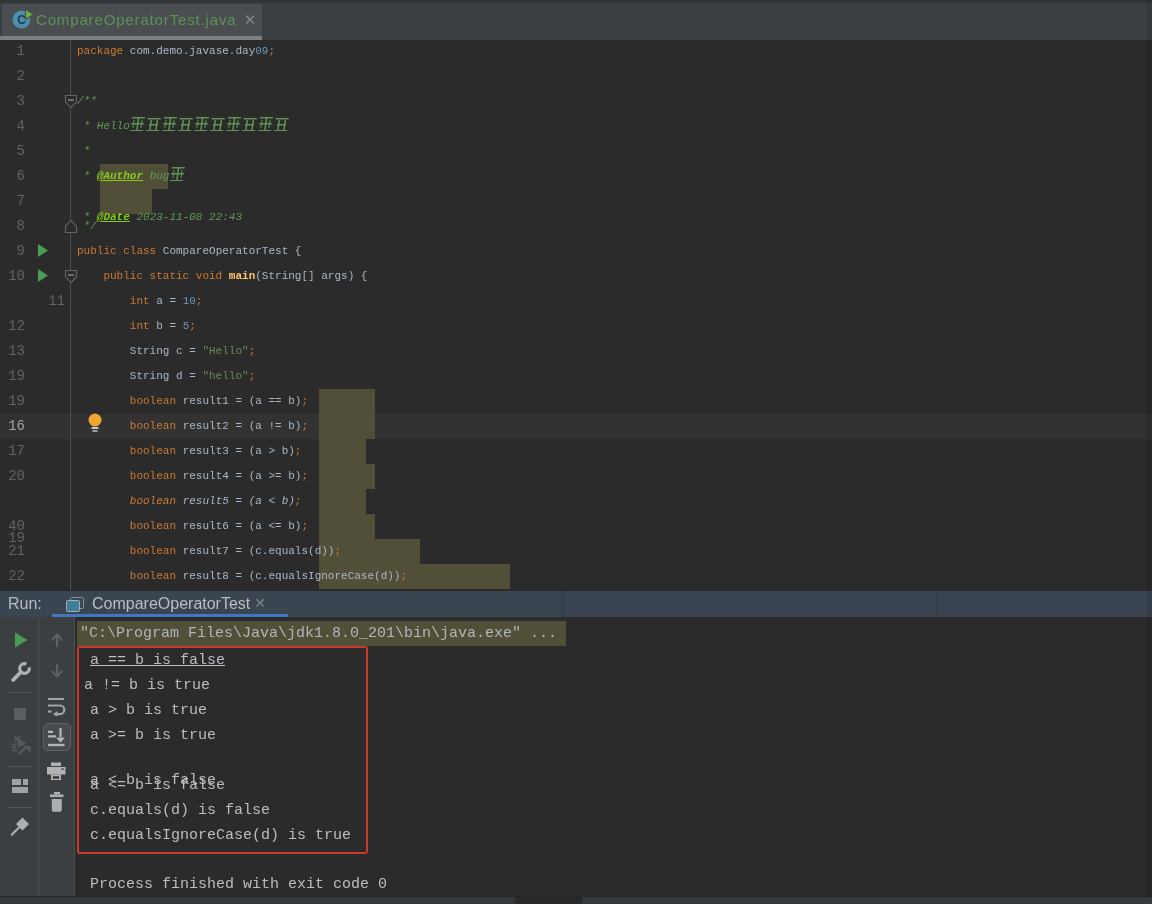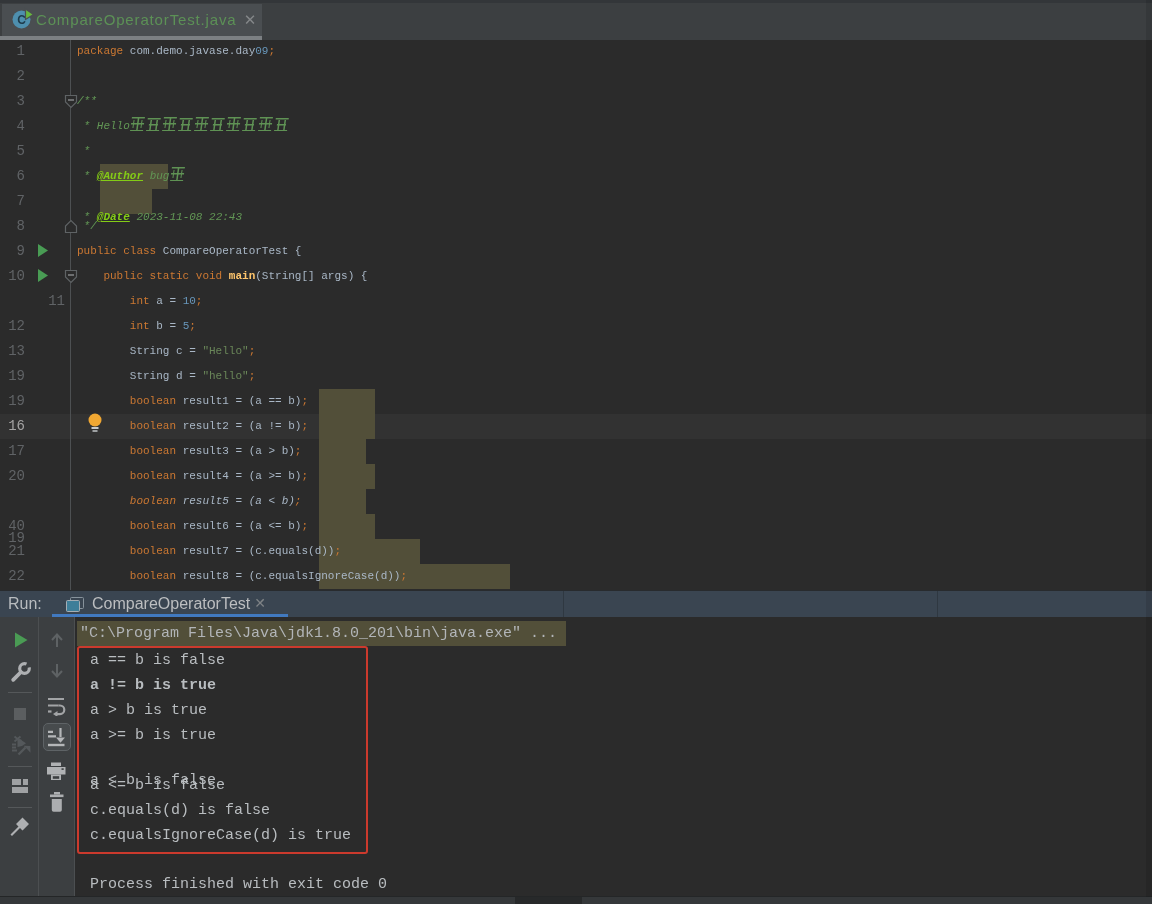--- a/index.html
+++ b/index.html
@@ -154,22 +154,22 @@
      font-family:'Liberation Sans',sans-serif;font-size:14px;color:#7f8386;">✕</div>
 <div class="abs" style="left:52px;top:614px;width:236px;height:3px;background:#4179bf;"></div>
 
 <div class="abs" style="left:0;top:617px;width:1152px;height:287px;background:#2b2b2b;"></div>
 <div class="abs" style="left:0;top:617px;width:74px;height:279px;background:#3c3f41;"></div>
 <div class="abs" style="left:38px;top:617px;width:1px;height:279px;background:#4c4f51;"></div>
 <div class="abs" style="left:74px;top:617px;width:1px;height:279px;background:#4c4f51;"></div>
 
 <div class="hl" style="left:77px;top:621px;width:489px;height:25px;"></div>
 <div class="con" style="left:80px;top:621px;color:#b2b5b8;">"C:\Program Files\Java\jdk1.8.0_201\bin\java.exe" ...</div>
-<div class="con" style="left:90px;top:648px;">a == b is false</div>
-<div class="con" style="left:90px;top:673px;font-weight:bold;">a != b is true</div>
+<div class="con" style="left:90px;top:648px;text-decoration:underline;">a == b is false</div>
+<div class="con" style="left:84px;top:673px;">a != b is true</div>
 <div class="con" style="left:90px;top:698px;">a &gt; b is true</div>
 <div class="con" style="left:90px;top:723px;">a &gt;= b is true</div>
 <div class="con" style="left:90px;top:768px;">a &lt; b is false</div>
 <div class="con" style="left:90px;top:773px;">a &lt;= b is false</div>
 <div class="con" style="left:90px;top:798px;">c.equals(d) is false</div>
 <div class="con" style="left:90px;top:823px;">c.equalsIgnoreCase(d) is true</div>
 <div class="con" style="left:90px;top:872px;">Process finished with exit code 0</div>
 
 <svg class="abs" style="left:14px;top:632px;" width="15" height="16">
     <polygon points="1,0.5 13.5,8 1,15.5" fill="#4a9b54"></polygon>

